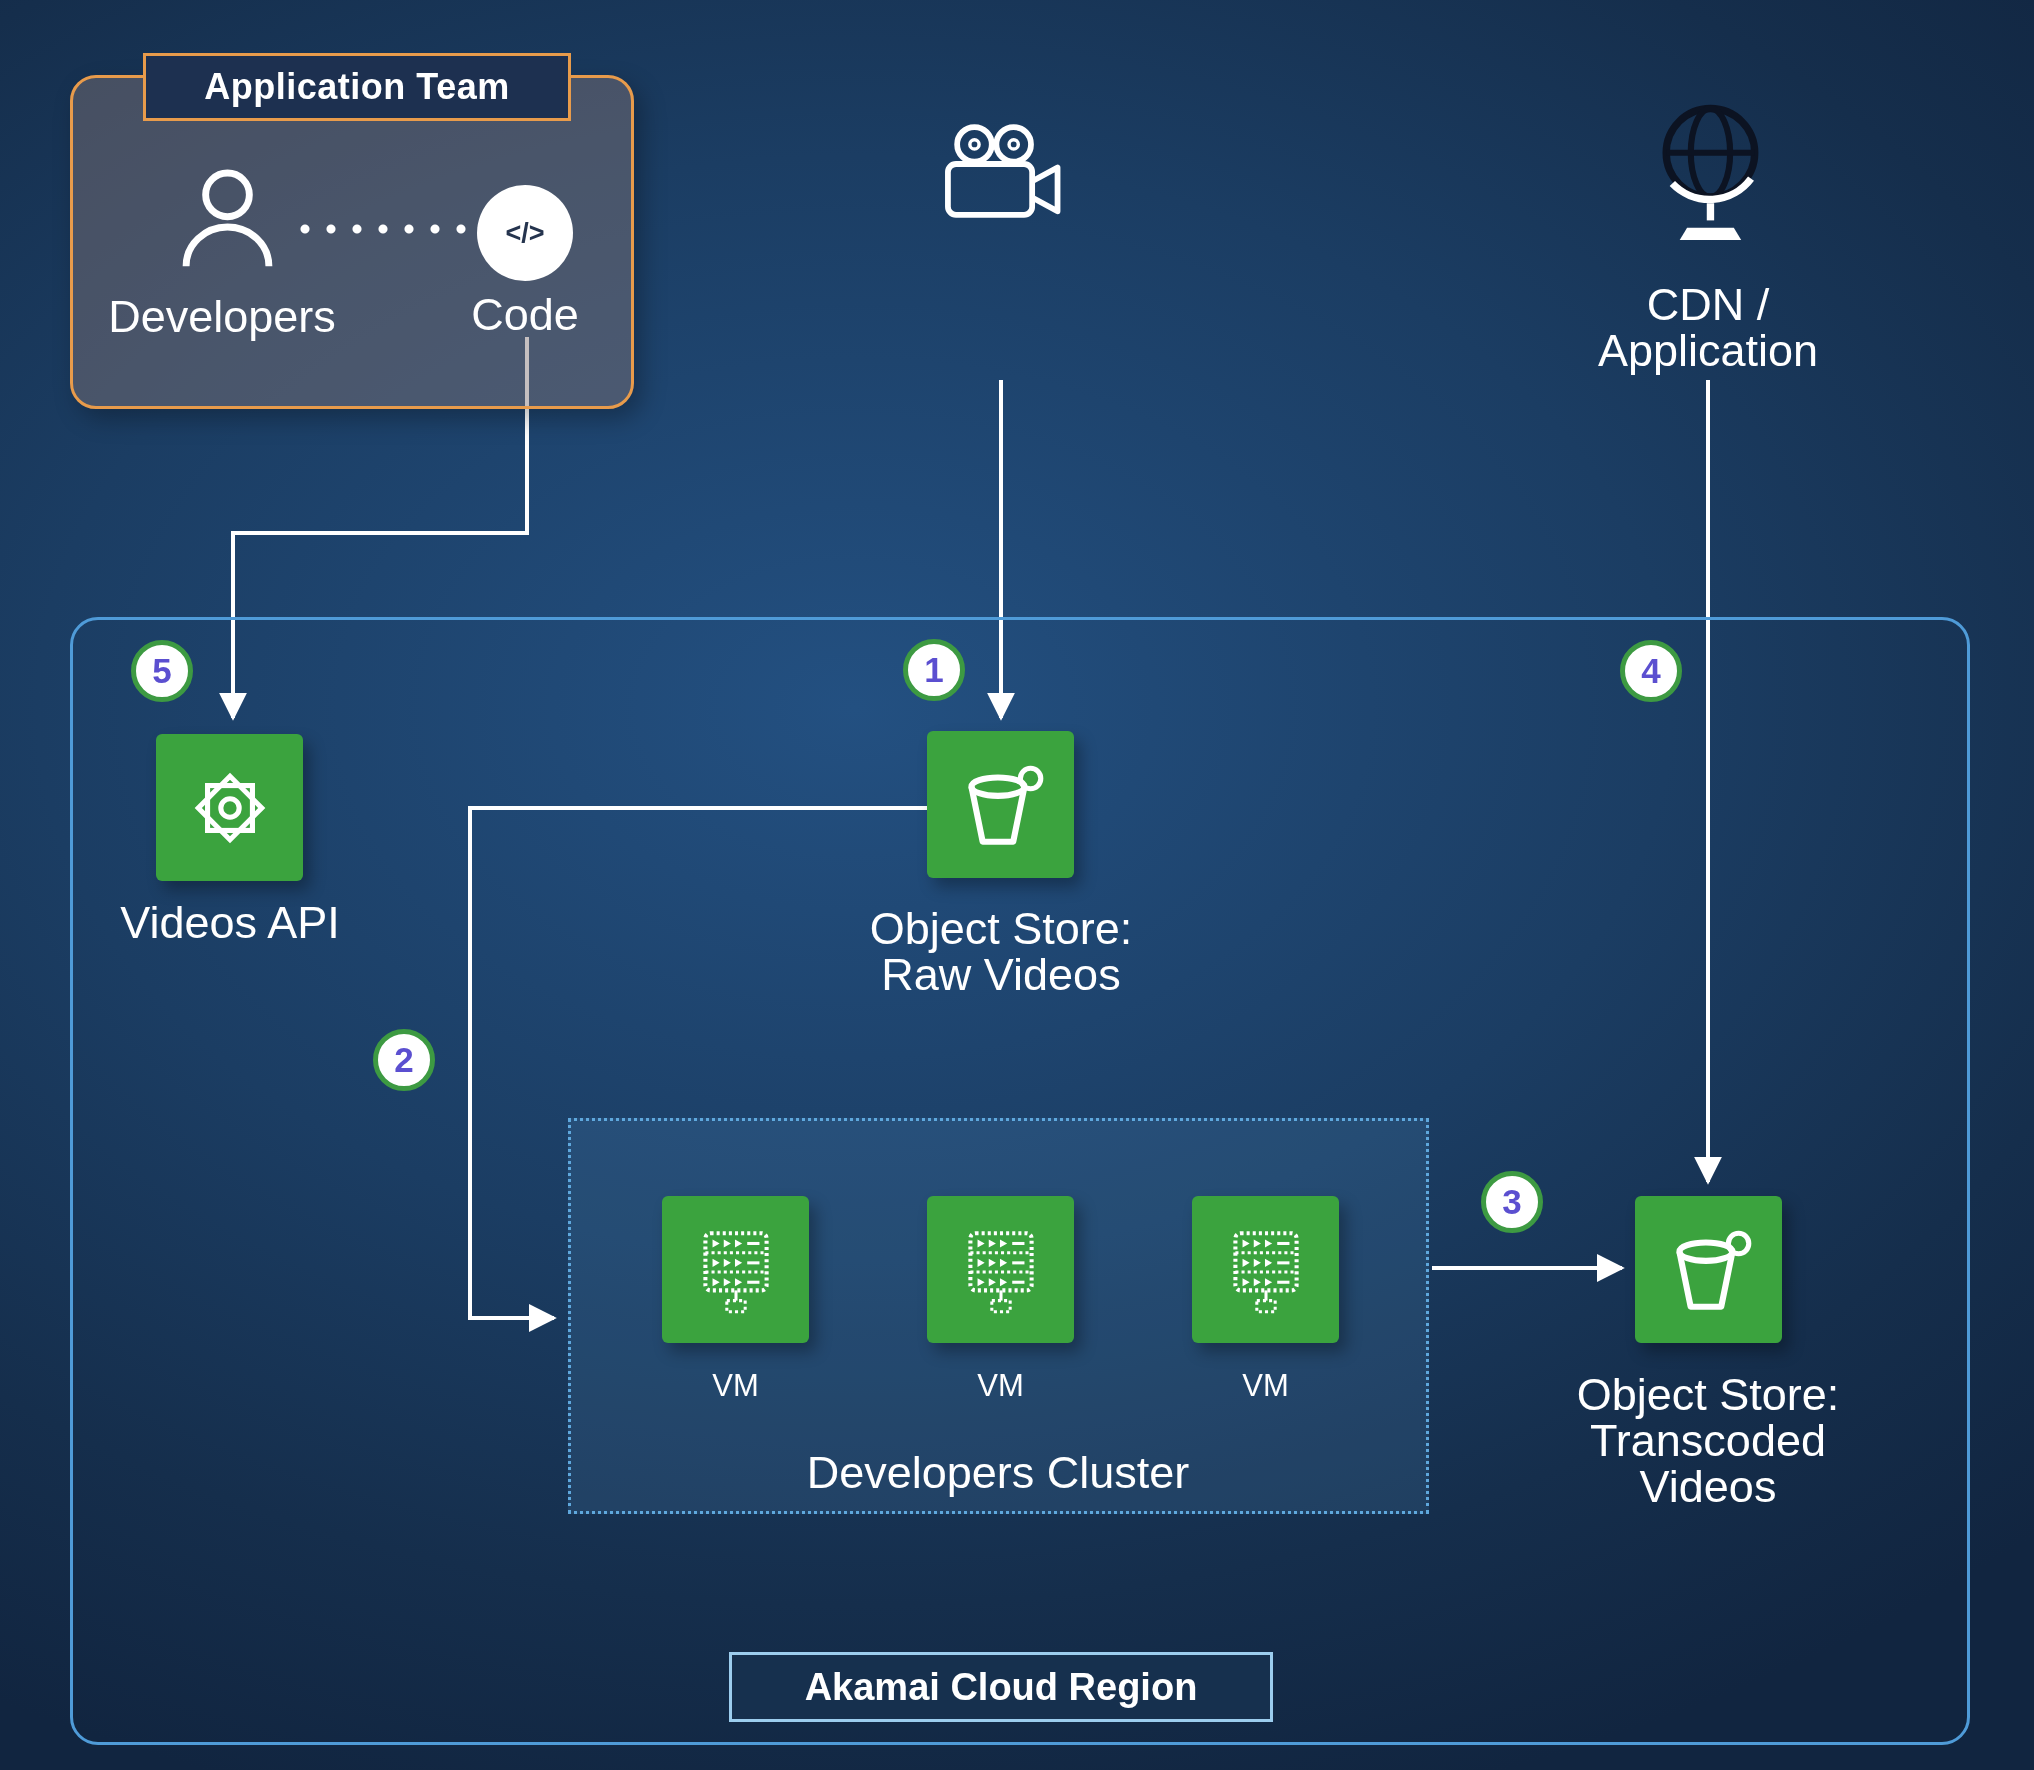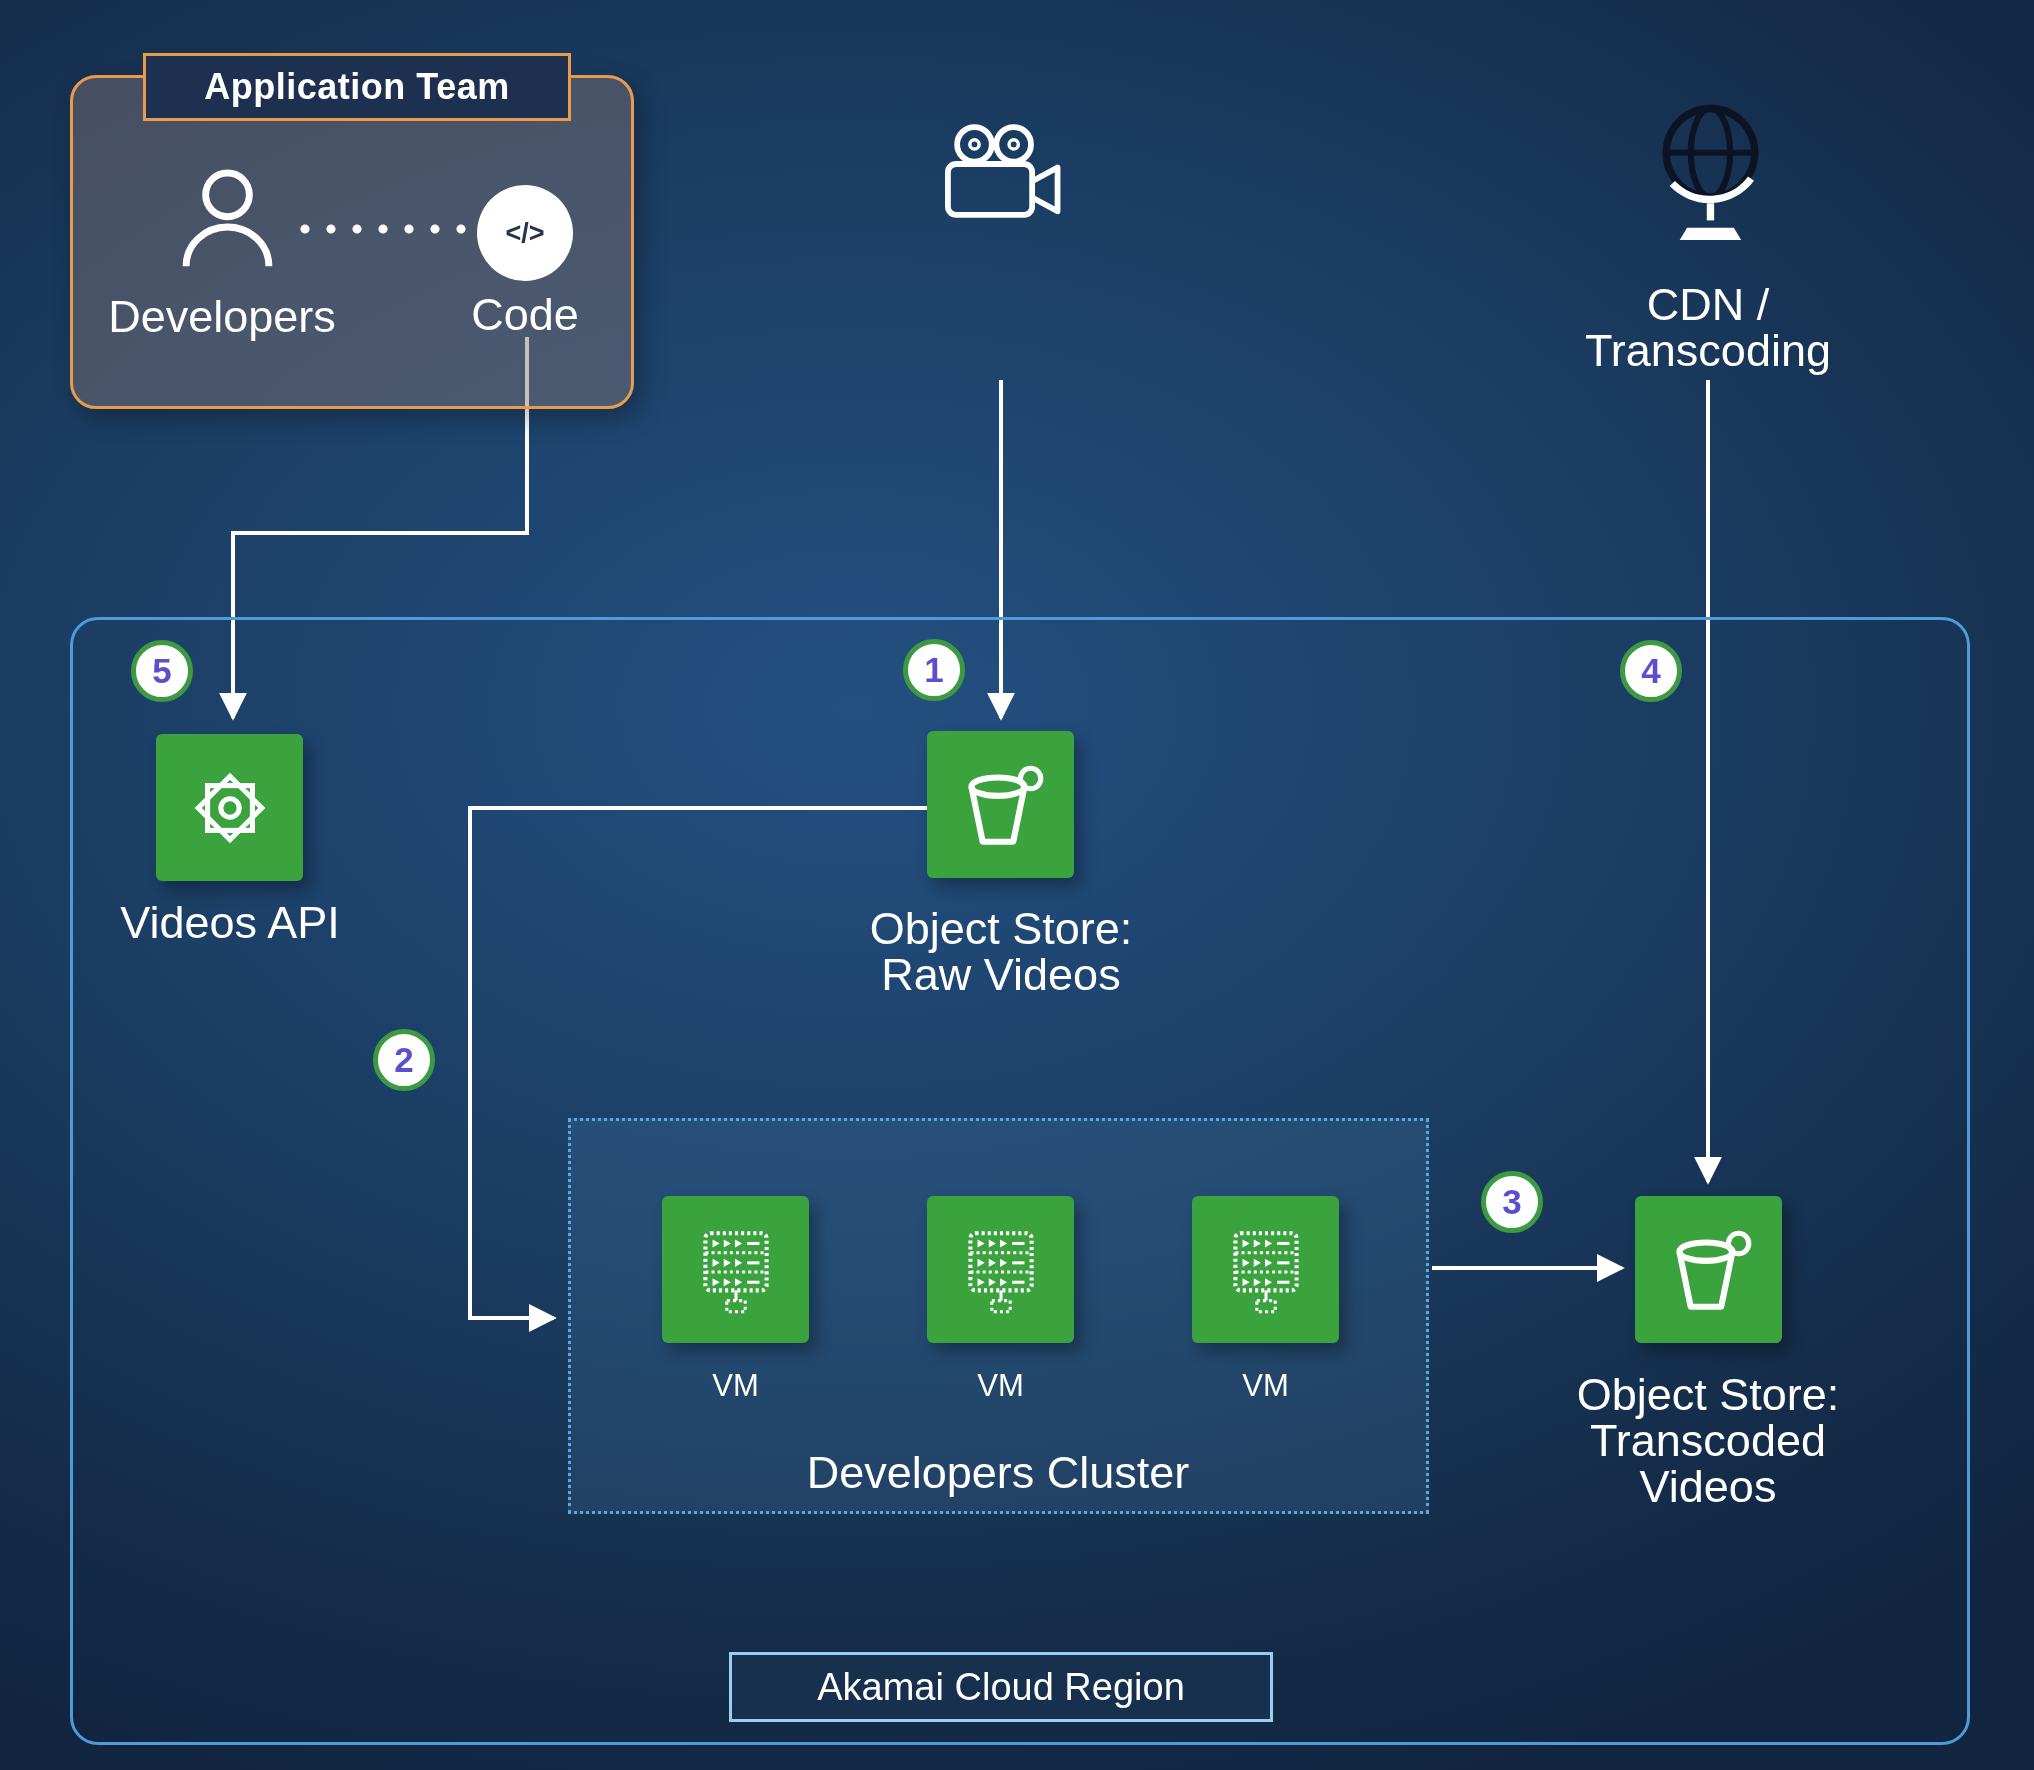--- a/index.html
+++ b/index.html
@@ -42,21 +42,21 @@
 
   
   .region {
     left:70px; top:617px; width:1900px; height:1128px;
     border:3px solid #4f9bd8; border-radius:28px;
   }
   .region-label {
     left:729px; top:1652px; width:544px; height:70px;
     background:#16304e; border:3px solid #9ccdee;
     display:flex; align-items:center; justify-content:center;
-    font-size:38px; font-weight:normal;
+    font-size:38px; font-weight:bold;
   }
 
   
   .cluster {
     left:568px; top:1118px; width:861px; height:396px;
     border:3px dotted #5fa8dd;
     background:rgba(95,155,205,0.16);
   }
 
   
@@ -147,21 +147,21 @@
 
   <svg class="abs" style="left:1640px; top:95px;" width="136" height="150" viewBox="0 0 110 122">
     <circle cx="57" cy="47" r="36" fill="none" stroke="#0c1322" stroke-width="6"></circle>
     <ellipse cx="57" cy="47" rx="16" ry="36" fill="none" stroke="#0c1322" stroke-width="5"></ellipse>
     <line x1="21" y1="47" x2="93" y2="47" stroke="#0c1322" stroke-width="5"></line>
     <path d="M90 68 a42 42 0 0 1 -64 4" fill="none" stroke="#ffffff" stroke-width="6"></path>
     <line x1="57" y1="88" x2="57" y2="102" stroke="#ffffff" stroke-width="6"></line>
     <path d="M38 108 L76 108 L82 118 L32 118 Z" fill="#ffffff"></path>
   </svg>
   <div class="label ml" style="left:1558px; top:282px; width:300px;">CDN /
-Transcoding</div>
+Application</div>
 
   <div class="gbox" style="left:156px; top:734px;">
     <svg width="102" height="102" viewBox="0 0 100 100">
       <rect x="28" y="28" width="44" height="44" fill="none" stroke="#fff" stroke-width="5"></rect>
       <rect x="28" y="28" width="44" height="44" fill="none" stroke="#fff" stroke-width="5" transform="rotate(45 50 50)"></rect>
       <circle cx="50" cy="50" r="9" fill="none" stroke="#fff" stroke-width="5"></circle>
     </svg>
   </div>
   <div class="label" style="left:80px; top:900px; width:300px;">Videos API</div>
 

